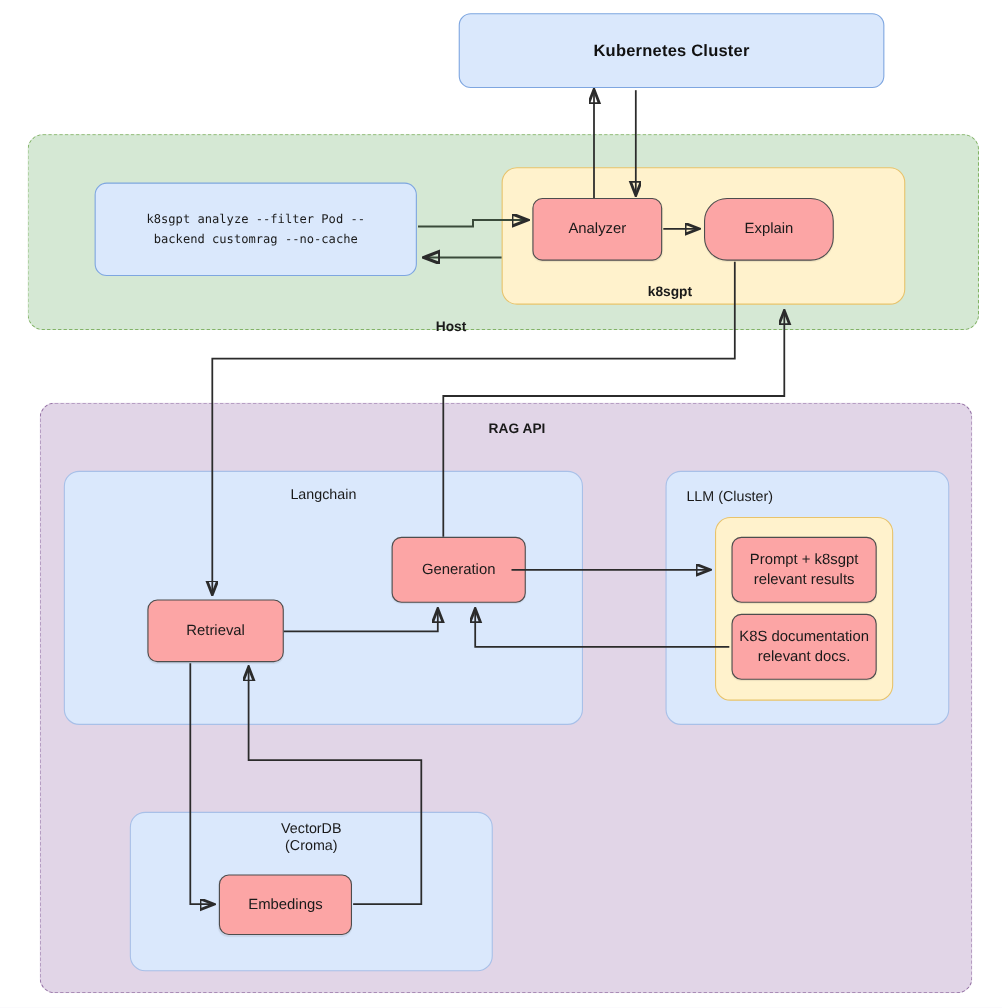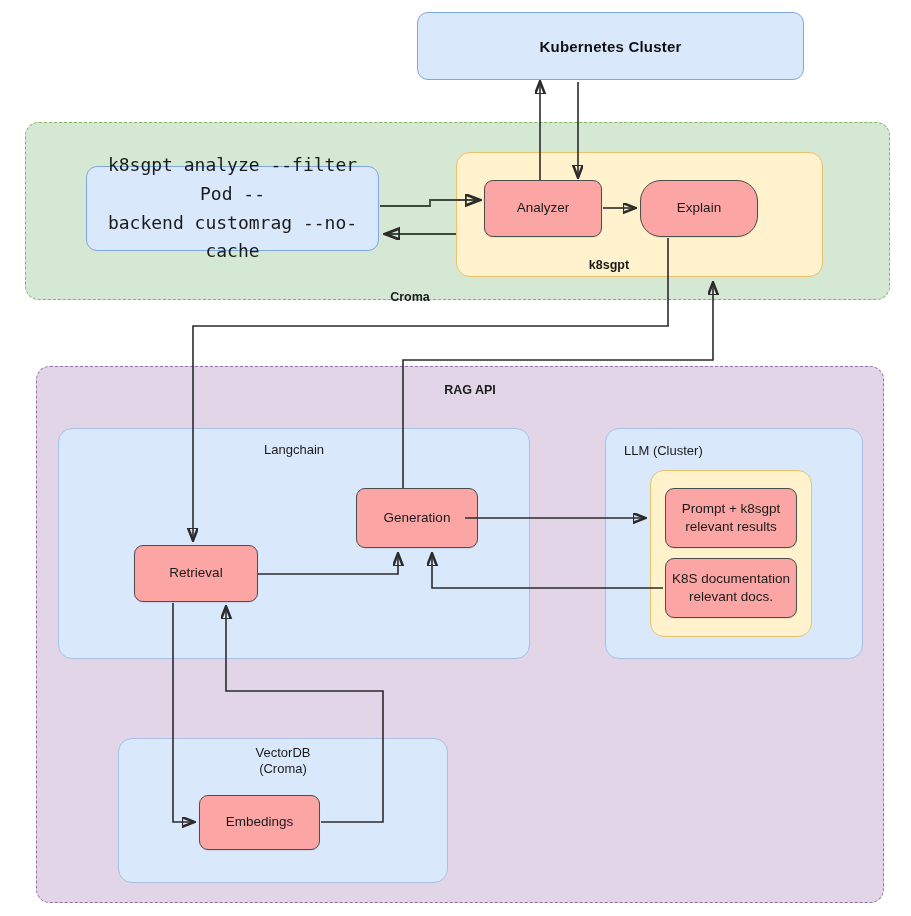--- a/index.html
+++ b/index.html
@@ -71,21 +71,21 @@
     border-radius: 11px;
     color: #111111;
   }
   .node-cluster {
     font-size: 15px;
     font-weight: bold;
     letter-spacing: 0.2px;
   }
   .node-terminal {
     font-family: "DejaVu Sans Mono", "Liberation Mono", monospace;
-    font-size: 18px;
+    font-size: 11px;
     line-height: 1.6;
     color: #1a1a1a;
     white-space: pre-line;
   }
   
   .caption {
     position: absolute;
     text-align: center;
     color: #1a1a1a;
     pointer-events: none;
@@ -120,21 +120,21 @@
 </head>
 <body>
 
 <div id="canvas">
 
   <div class="box node-blue node-cluster" style="left:417px; top:12px; width:387px; height:68px;">
     <span>Kubernetes Cluster</span>
   </div>
 
   <div class="box group group-host" style="left:25px; top:122px; width:865px; height:178px;"></div>
-  <div class="caption caption-bold" style="left:355px; top:290px; width:110px;">Croma</div>
+  <div class="caption caption-bold" style="left:355px; top:290px; width:110px;">Host</div>
 
   <div class="box node-blue node-terminal" style="left:86px; top:166px; width:293px; height:85px;">
     <span>k8sgpt analyze --filter Pod --
 backend customrag --no-cache</span>
   </div>
 
   <div class="box group group-yellow" style="left:456px; top:152px; width:367px; height:125px;"></div>
   <div class="caption caption-bold" style="left:554px; top:258px; width:110px;">k8sgpt</div>
 
   <div class="box node-white" style="left:484px; top:180px; width:118px; height:57px;">

